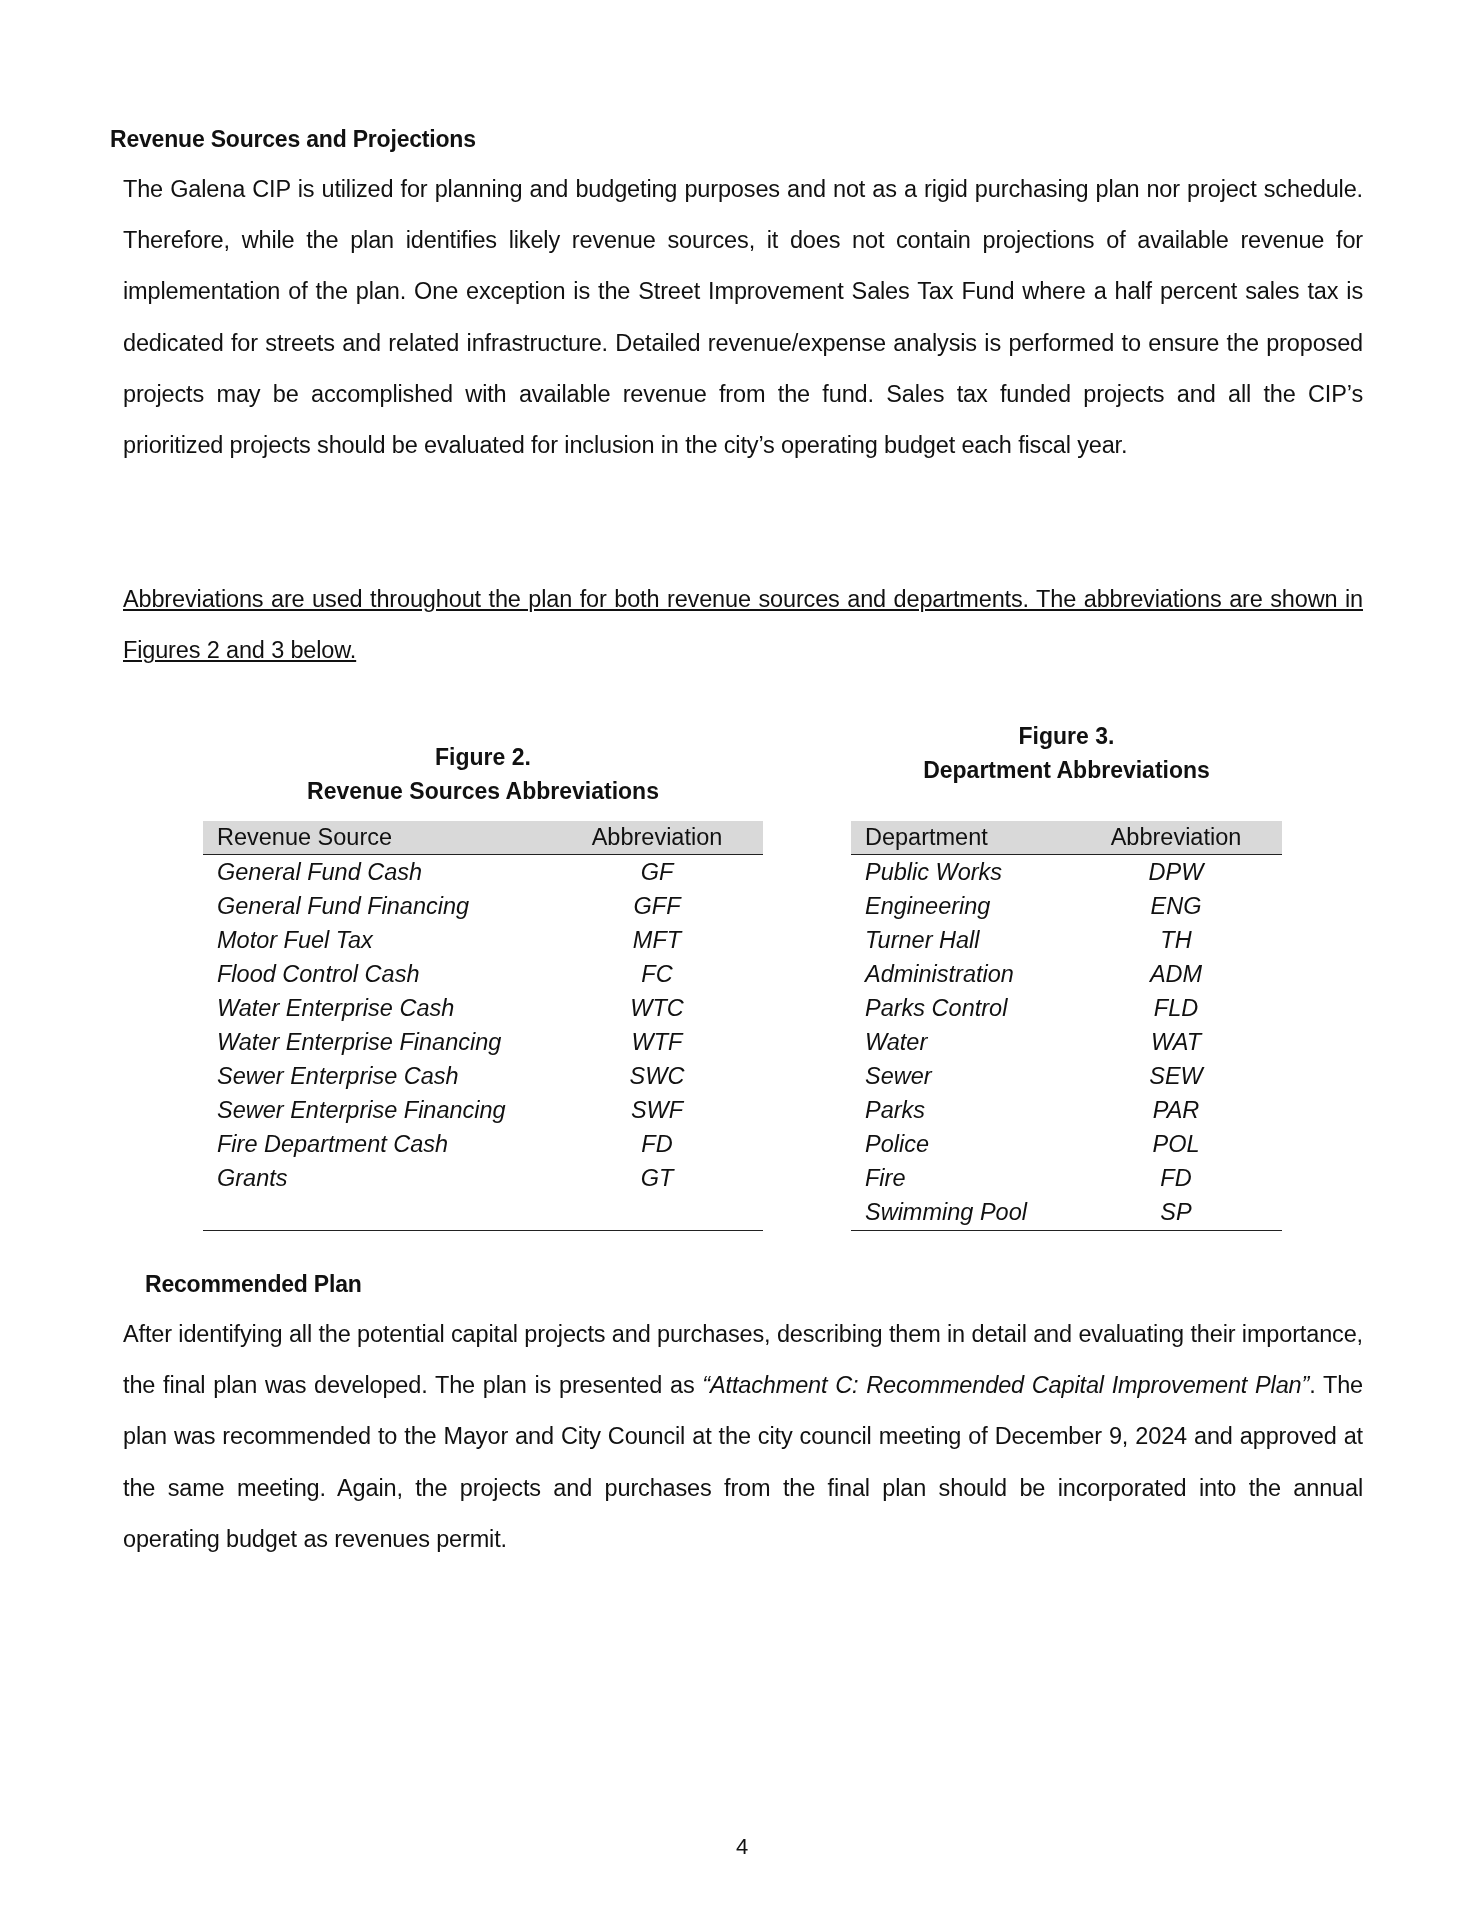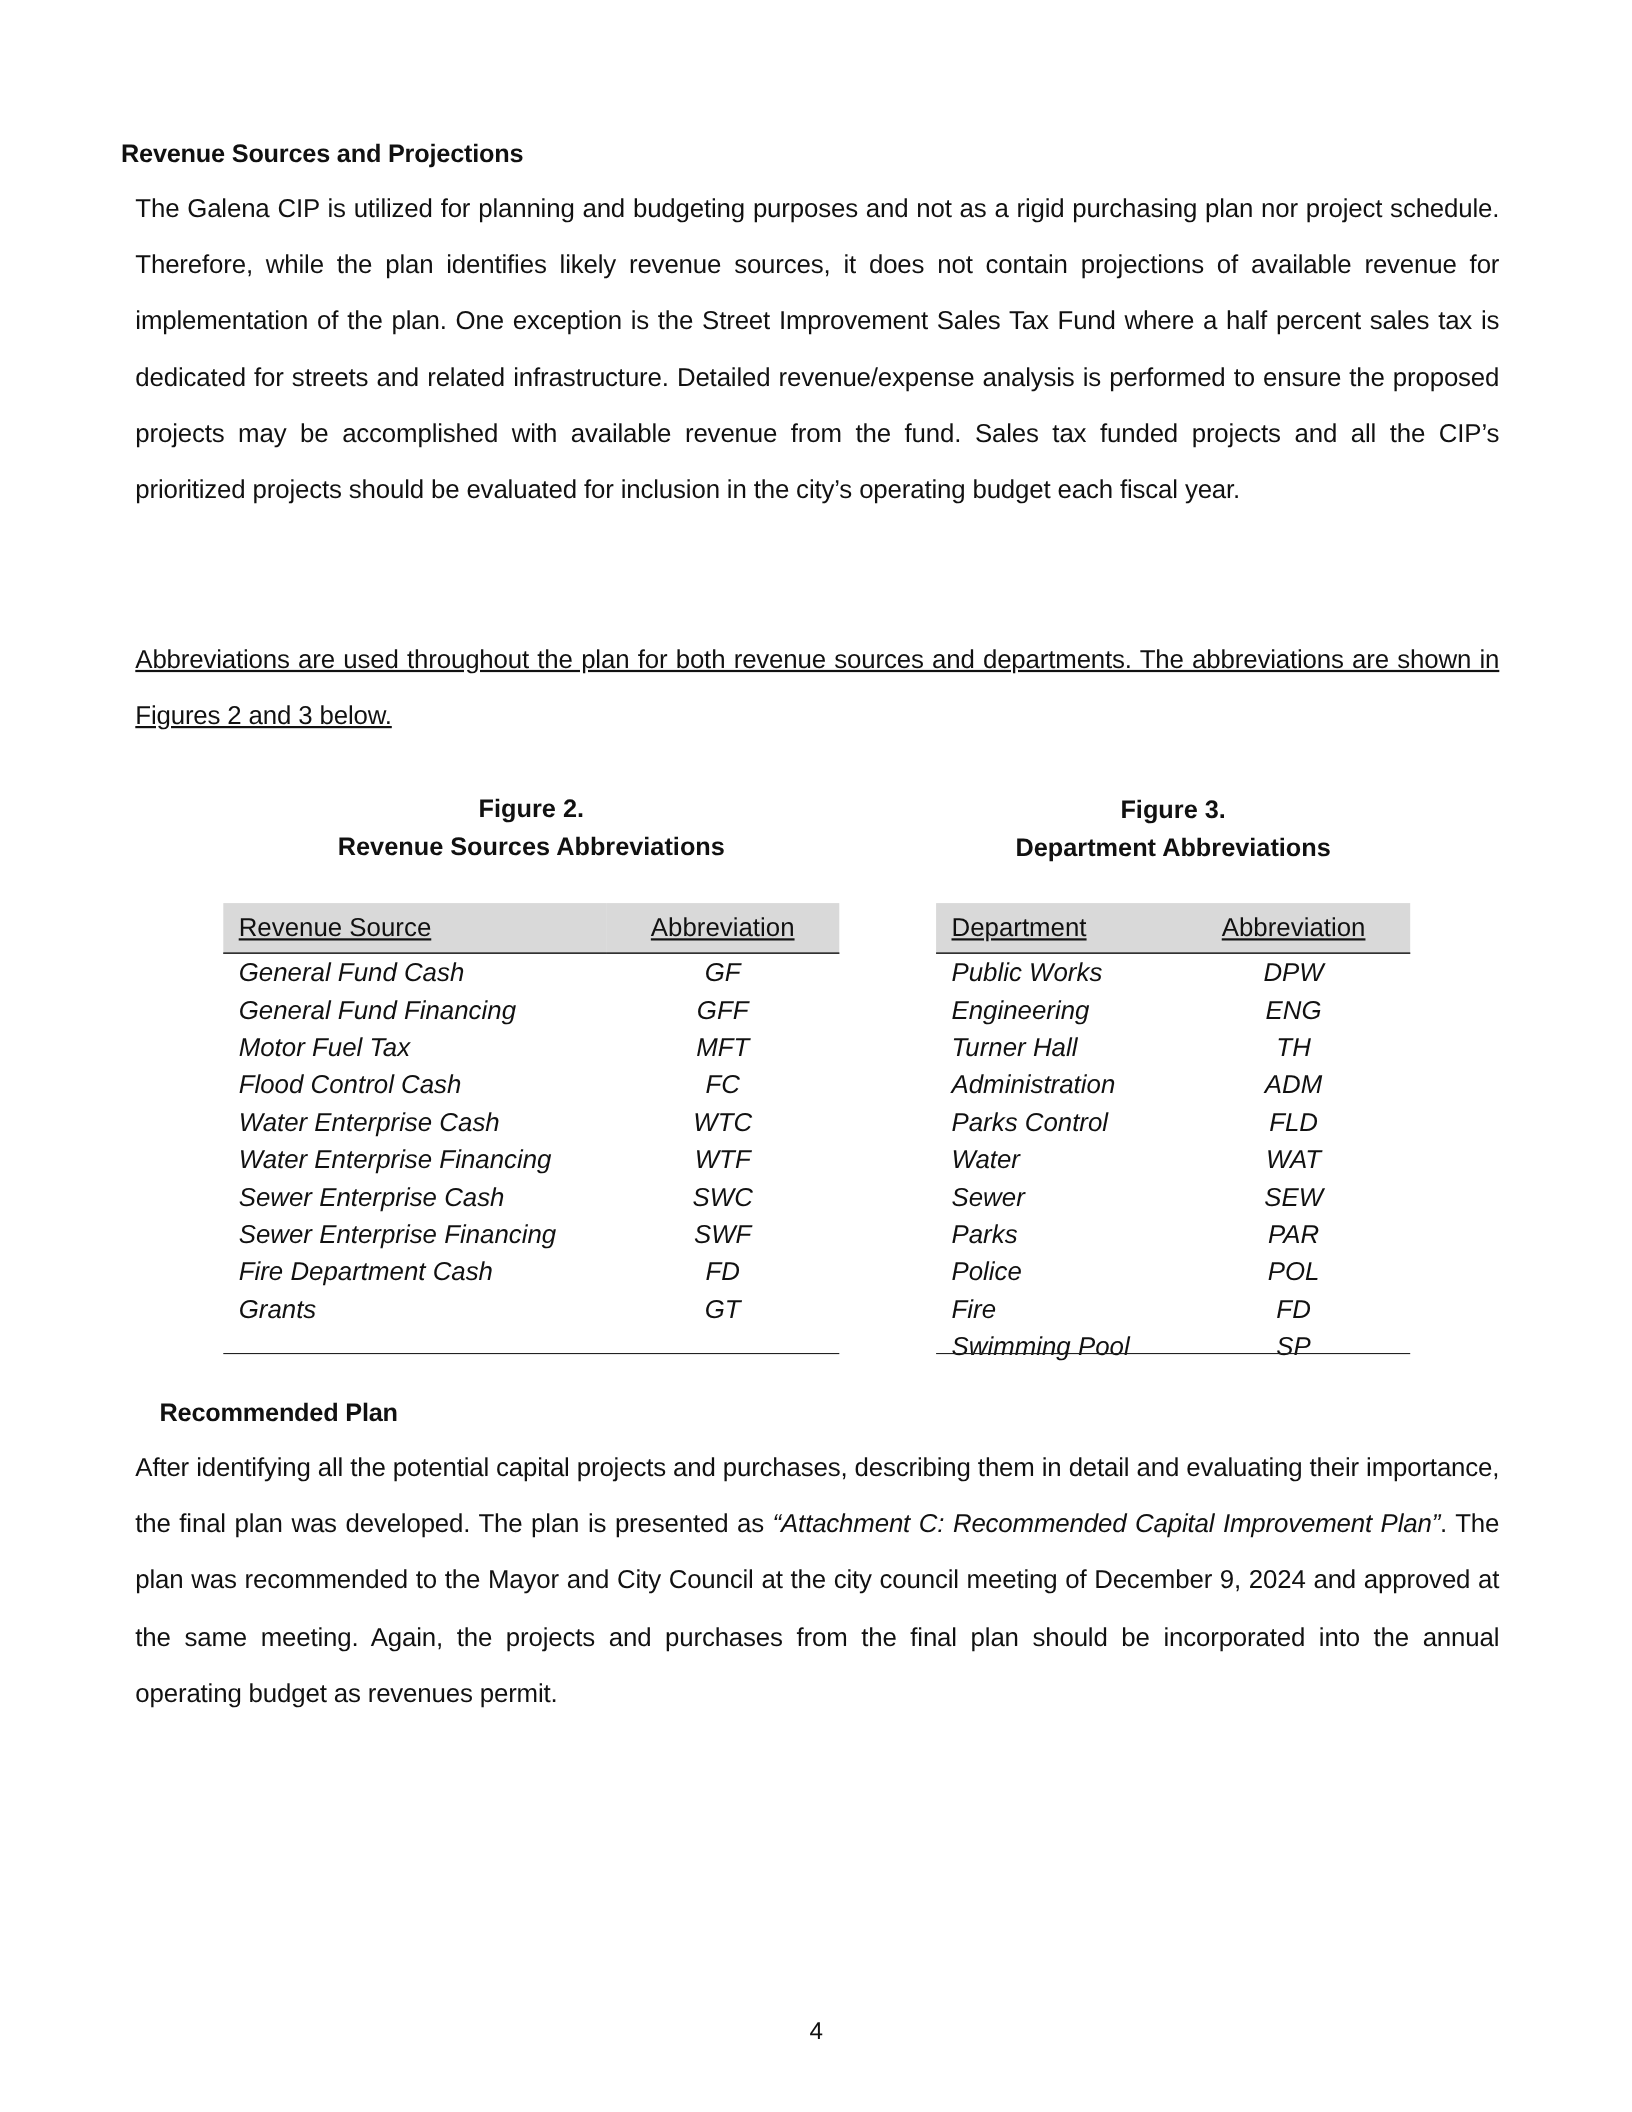--- a/index.html
+++ b/index.html
@@ -5,22 +5,22 @@
   html, body { margin: 0; padding: 0; background: #ffffff; }
   body { width: 1484px; height: 1920px; position: relative; overflow: hidden;
          font-family: "Liberation Sans", "DejaVu Sans", sans-serif; color: #111; }
   .page { position: absolute; left: 0; top: 0; width: 1484px; height: 1920px; }
   .heading { position: absolute; left: 110px; font-weight: bold; font-size: 23px; letter-spacing: -0.2px; }
   .para { position: absolute; left: 123px; width: 1240px; font-size: 23.5px; line-height: 51.2px;
           text-align: justify; text-align-last: left; letter-spacing: -0.15px; }
   .para p { margin: 0; }
   .fig-title { position: absolute; text-align: center; font-weight: bold; font-size: 23px; line-height: 34px; }
   .abbr-table { position: absolute; border-collapse: collapse; font-size: 23.5px; }
-  .abbr-table th { background: #d9d9d9; font-weight: normal; text-align: left; height: 45px;
-                   padding: 0 0 0 14px; border-bottom: 1.5px solid #222; text-decoration: underline; }
+  .abbr-table th { background: #d9d9d9; font-weight: normal; text-align: left; height: 33px;
+                   padding: 0 0 0 14px; border-bottom: 1.5px solid #222; }
   .abbr-table th.abbr-col { text-align: center; padding: 0; }
   .abbr-table td { height: 34px; padding: 0 0 0 14px; line-height: 34px; font-style: italic; }
   .abbr-table td.abbr-col { text-align: center; padding: 0; }
   .table-bottom-rule { position: absolute; height: 0; border-top: 1.5px solid #222; }
   .page-number { position: absolute; left: 0; width: 1484px; text-align: center; top: 1834px; font-size: 22px; }
   .bi { font-weight: normal; font-style: italic; }
 </style>
 </head>
 <body>
 
@@ -29,21 +29,21 @@
   <div class="heading" style="top:126px;">Revenue Sources and Projections</div>
 
   <div class="para" style="top:164px;">
     <p>The Galena CIP is utilized for planning and budgeting purposes and not as a rigid purchasing plan nor project schedule. Therefore, while the plan identifies likely revenue sources, it does not contain projections of available revenue for implementation of the plan. One exception is the Street Improvement Sales Tax Fund where a half percent sales tax is dedicated for streets and related infrastructure. Detailed revenue/expense analysis is performed to ensure the proposed projects may be accomplished with available revenue from the fund. Sales tax funded projects and all the CIP’s prioritized projects should be evaluated for inclusion in the city’s operating budget each fiscal year.</p>
   </div>
 
   <div class="para" style="top:574px;text-decoration:underline;">
     <p>Abbreviations are used throughout the plan for both revenue sources and departments.  The abbreviations are shown in Figures 2 and 3 below.</p>
   </div>
 
-  <div class="fig-title" style="left:203px; width:560px; top:718px;">
+  <div class="fig-title" style="left:203px; width:560px; top:740px;">
     <div>Figure 2.</div>
     <div>Revenue Sources Abbreviations</div>
   </div>
 
   <table class="abbr-table" id="fig2-table" style="left:203px; top:821px; width:560px;">
     <colgroup>
         <col style="width:348px">
         <col style="width:212px">
       </colgroup>
     <thead>

